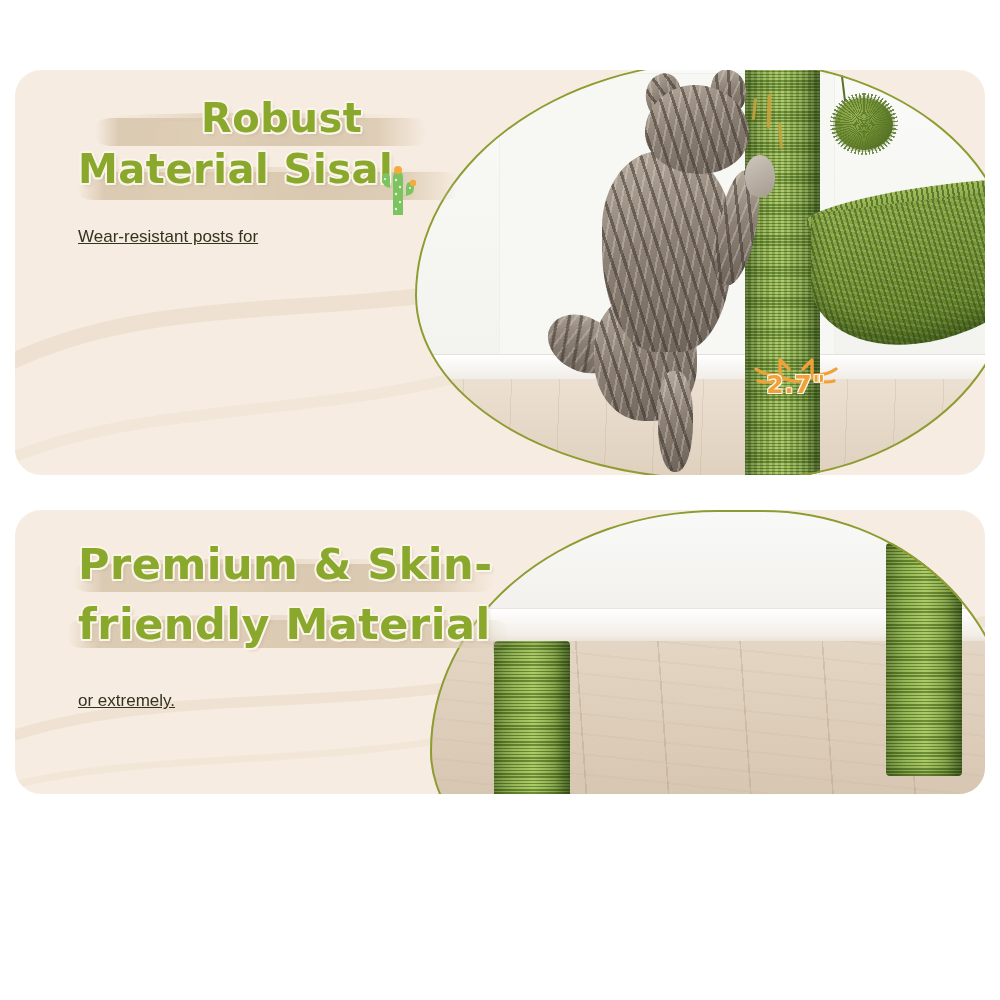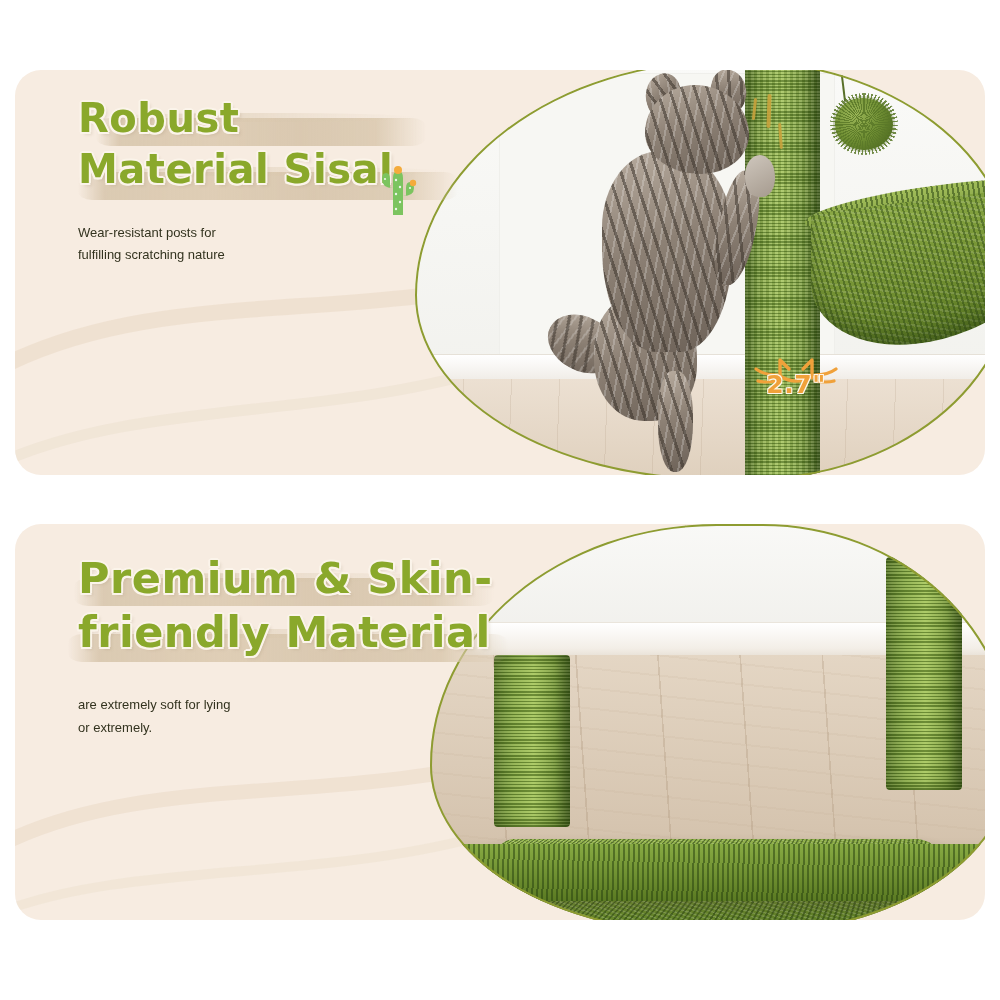--- a/index.html
+++ b/index.html
@@ -14,21 +14,21 @@
 
   
   .panel {
     position:absolute;
     left:15px; width:970px;
     background:#f7ece1;
     border-radius:26px;
     overflow:hidden;
   }
   #panel-1 { top:70px;  height:405px; }
-  #panel-2 { top:524px; height:396px; }
+  #panel-2 { top:510px; height:284px; }
 
   
   .swoosh { position:absolute; pointer-events:none; left:0; top:0; width:100%; height:100%; }
 
   
   .text-block { position:absolute; z-index:6; }
   #text-1 { left:63px; top:26px; width:400px; }
   #text-2 { left:63px; top:30px; width:460px; }
 
   .headline { position:relative; display:block; }
@@ -56,31 +56,32 @@
     font-weight:bold;
     color:#8aa82b;
     letter-spacing:.5px;
     line-height:1.12;
     text-shadow:
        2px 0 0 #fbf4ea, -2px 0 0 #fbf4ea, 0 2px 0 #fbf4ea, 0 -2px 0 #fbf4ea,
        1.5px 1.5px 0 #fbf4ea, -1.5px 1.5px 0 #fbf4ea, 1.5px -1.5px 0 #fbf4ea, -1.5px -1.5px 0 #fbf4ea,
        3px 3px 3px rgba(150,130,100,.18);
   }
   #text-1 .title-line { font-size:40px; }
-  #text-1 .line-a { }
+  #text-1 .line-a { margin-left:123px; }
   #text-1 .line-b { margin-left:0px; margin-top:6px; }
   #text-2 .title-line { font-size:43px; }
-  #text-2 .line-b { margin-top:6px; }
+  #text-2 .line-b { margin-top:12px; }
 
   .body-copy {
     margin-top:0;
-    font-size:13px;
+    font-size:17px;
     line-height:1.72;
     color:#33331f;
     font-family:"Liberation Sans", sans-serif;
+    text-decoration:underline;
   }
   #text-1 .body-copy { margin-top:30px; }
   #text-2 .body-copy { margin-top:38px; }
 
   
   .photo-wrap { position:absolute; z-index:4; }
   #photo-1 {
     left:400px; top:-10px; width:600px; height:420px;
   }
   #photo-2 {
@@ -323,21 +324,20 @@
 
     <div class="text-block" id="text-1">
       <div class="headline">
         <span class="brush" style="left:18px; top:22px; width:330px;"></span>
         <span class="brush" style="left:0px; top:76px; width:380px;"></span>
         <span class="title-line line-a">Robust</span>
         <span class="title-line line-b">Material Sisal</span>
       </div>
       <div class="body-copy">
         <div>Wear-resistant posts for</div>
-        <div>fulfilling scratching nature</div>
       </div>
     </div>
   </section>
 
   <section class="panel" id="panel-2">
 
     <svg class="swoosh" viewBox="0 0 970 404" preserveAspectRatio="none">
       <path d="M-20,330 C130,250 320,290 510,235 C690,185 850,215 990,150" fill="none" stroke="#e9d8c4" stroke-width="15" opacity=".5"></path>
       <path d="M-20,398 C110,345 290,365 460,320 C650,270 830,300 990,240" fill="none" stroke="#ecdfcd" stroke-width="10" opacity=".45"></path>
     </svg>
@@ -358,19 +358,18 @@
     </div>
 
     <div class="text-block" id="text-2">
       <div class="headline">
         <span class="brush" style="left:-4px; top:24px; width:420px;"></span>
         <span class="brush" style="left:-10px; top:80px; width:440px;"></span>
         <span class="title-line line-a">Premium &amp; Skin-</span>
         <span class="title-line line-b">friendly Material</span>
       </div>
       <div class="body-copy">
-        <div>are extremely soft for lying</div>
         <div>or extremely.</div>
       </div>
     </div>
   </section>
 
 </div>
 
 </body></html>

